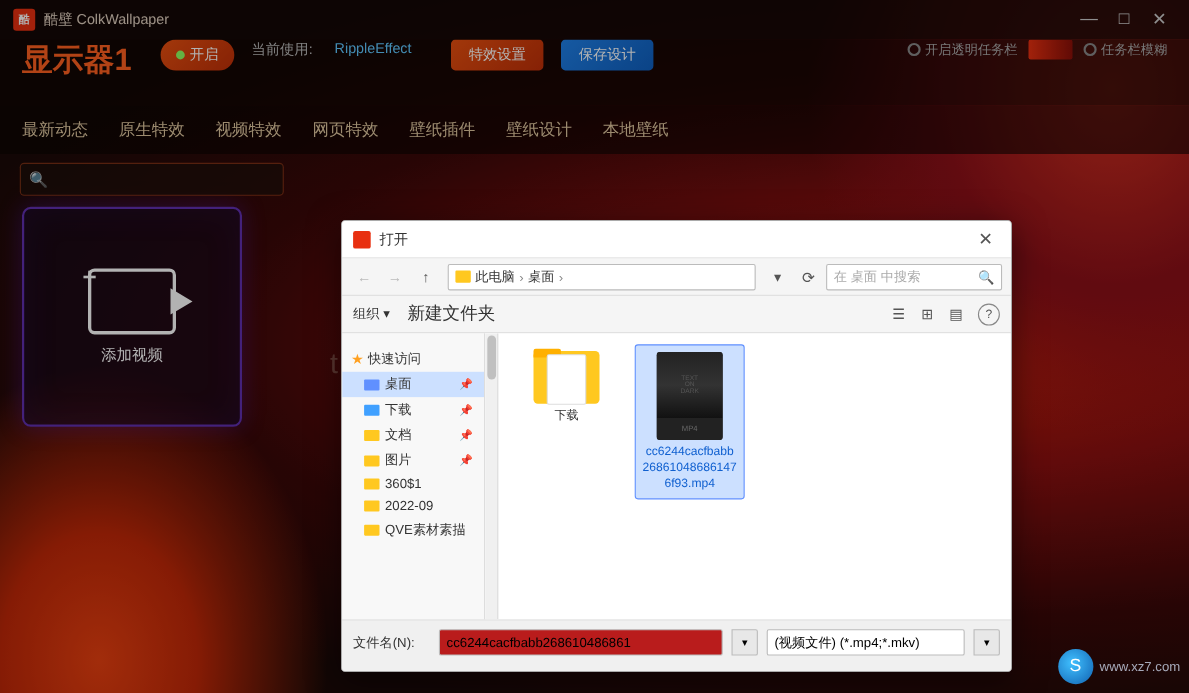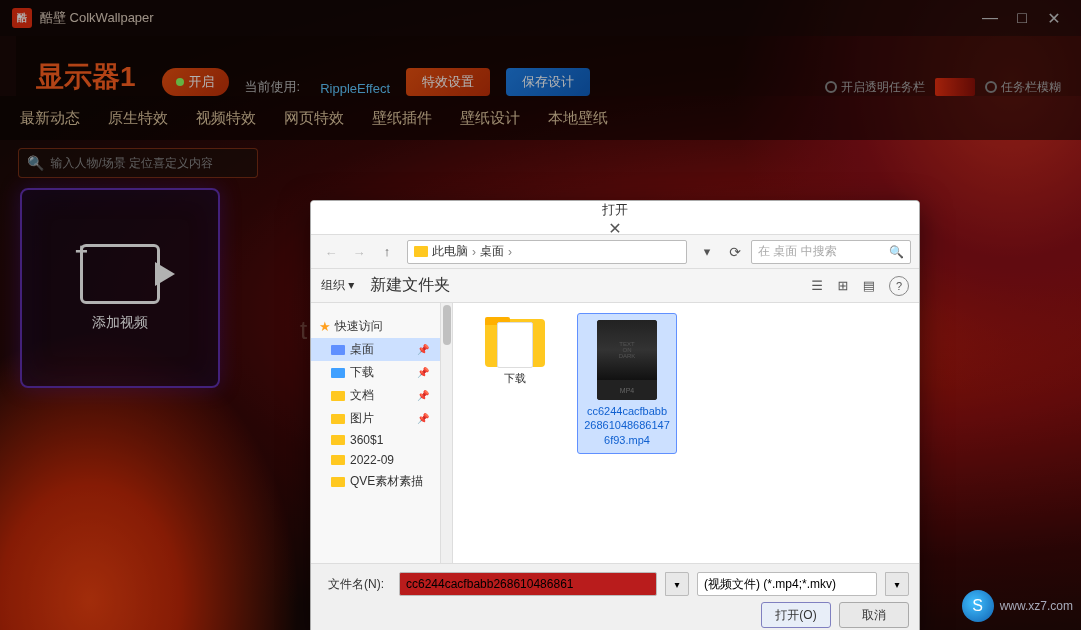--- a/index.html
+++ b/index.html
@@ -69,25 +69,25 @@
       display: flex; align-items: center; justify-content: center;
       color: #ccc;
       font-size: 16px;
       cursor: pointer;
       border-radius: 3px;
     }
 
     
     .topnav {
       position: absolute;
-      top: 36px; left: 16px; right: 0;
+      top: 36px; left: 0; right: 0;
       height: 60px;
       background: rgba(15,5,3,0.7);
       display: flex;
-      align-items: flex-end;
+      align-items: flex-start;
       padding: 0 20px;
       z-index: 99;
       gap: 16px;
     }
     .display-title {
       color: #ff6020;
       font-size: 28px;
       font-weight: bold;
       margin-right: 10px;
     }
@@ -117,20 +117,21 @@
       margin-left: 4px;
     }
     .btn-effect {
       background: linear-gradient(135deg, #e85010, #c03008);
       color: white;
       border: none;
       padding: 5px 16px;
       border-radius: 4px;
       font-size: 13px;
       cursor: pointer;
+      margin-left: 20px;
     }
     .btn-save {
       background: linear-gradient(135deg, #2080e8, #1060c0);
       color: white;
       border: none;
       padding: 5px 16px;
       border-radius: 4px;
       font-size: 13px;
       cursor: pointer;
     }
@@ -277,21 +278,20 @@
       box-shadow: 0 8px 30px rgba(0,0,0,0.5);
       overflow: hidden;
     }
     .dialog-titlebar {
       background: #fff;
       height: 34px;
       display: flex;
       align-items: center;
       padding: 0 10px;
       border-bottom: 1px solid #ddd;
-      flex-direction: column;
     }
     .dialog-logo {
       width: 16px; height: 16px;
       background: #e83010;
       border-radius: 2px;
       margin-right: 8px;
     }
     .dialog-title {
       font-size: 13px;
       color: #333;
@@ -584,21 +584,21 @@
       padding: 8px 10px;
       border-top: 1px solid #ddd;
     }
     .footer-row {
       display: flex; align-items: center; gap: 8px; margin-bottom: 6px;
     }
     .footer-label {
       font-size: 12px;
       color: #333;
       width: 70px;
-      text-align: center;
+      text-align: left;
     }
     .filename-input {
       flex: 1;
       height: 24px;
       background: #b91c1c;
       border: 1px solid #bbb;
       border-radius: 2px;
       padding: 0 6px;
       font-size: 12px;
       display: flex; align-items: center;
@@ -730,21 +730,20 @@
   <span class="nav-item">原生特效</span>
   <span class="nav-item">视频特效</span>
   <span class="nav-item">网页特效</span>
   <span class="nav-item">壁纸插件</span>
   <span class="nav-item">壁纸设计</span>
   <span class="nav-item">本地壁纸</span>
 </div>
 
 <div class="search-bar">
   <span class="search-icon">🔍</span>
-  <span class="search-placeholder">输入人物/场景 定位喜定义内容</span>
 </div>
 
 <div class="video-add-area">
   <div class="video-icon">
     <div class="camera-triangle"></div>
   </div>
   <span class="video-add-label">添加视频</span>
 </div>
 
 <div class="dialog-overlay">
@@ -863,24 +862,20 @@
         <span class="footer-label">文件名(N):</span>
         <div class="filename-input">
           <span>cc6244cacfbabb268610486861</span>
         </div>
         <div class="filename-dropdown">▾</div>
         <div class="filetype-select">
           <span>(视频文件) (*.mp4;*.mkv)</span>
         </div>
         <div class="filetype-dropdown">▾</div>
       </div>
-      <div class="footer-buttons">
-        <button class="btn-open primary">打开(O)</button>
-        <button class="btn-cancel">取消</button>
-      </div>
     </div>
   </div>
 </div>
 
 <div class="watermark">
   <div class="watermark-logo">S</div>
   <span class="watermark-text">www.xz7.com</span>
 </div>
 
 </body></html>

